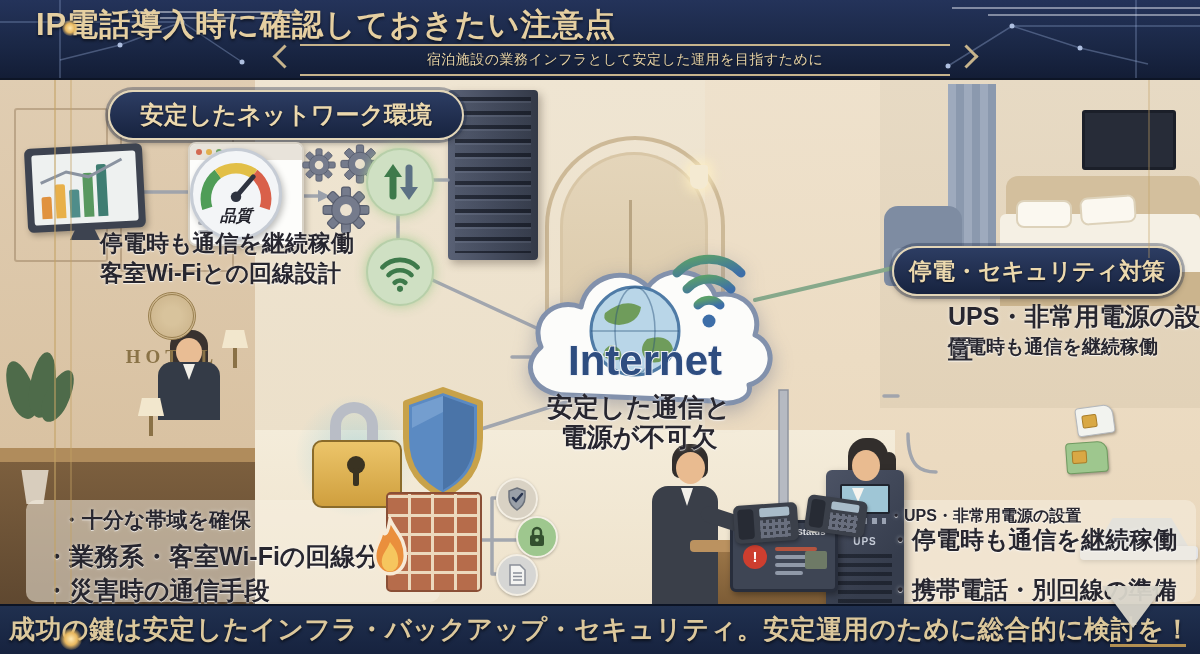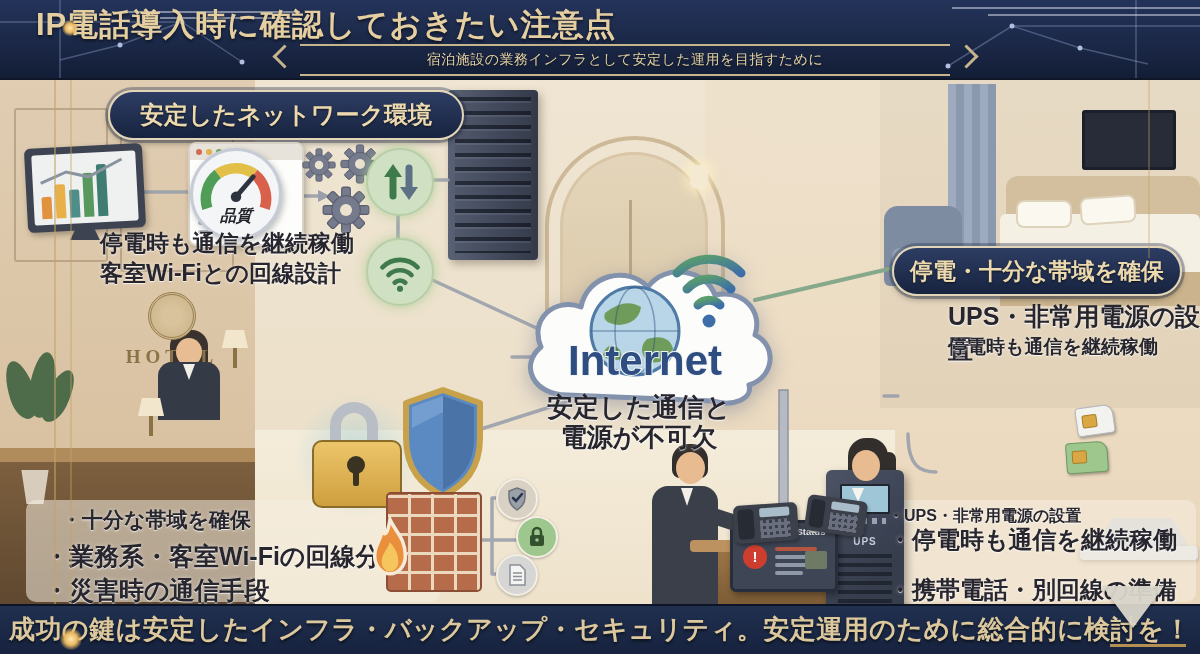--- a/index.html
+++ b/index.html
@@ -473,21 +473,21 @@
     <div class="dp-keys" style="left:26px;top:16px;width:30px;height:18px;"></div>
     <div class="dp-handset" style="left:4px;top:4px;width:16px;height:30px;"></div>
   </div>
   <div class="deskphone" style="left:806px;top:498px;width:60px;height:36px;transform:rotate(8deg);">
     <div class="dp-screen" style="left:24px;top:4px;width:28px;height:8px;"></div>
     <div class="dp-keys" style="left:24px;top:15px;width:28px;height:17px;"></div>
     <div class="dp-handset" style="left:4px;top:4px;width:14px;height:28px;"></div>
   </div>
 
   <div class="abs pill" style="left:892px;top:246px;width:286px;height:46px;font-size:23px;">
-    <span>停電・十分な帯域を確保</span>
+    <span>停電・セキュリティ対策</span>
   </div>
 
   <div class="note" style="left:948px;top:300px;font-size:25px;">UPS・非常用電源の設置</div>
   <div class="note" style="left:948px;top:334px;font-size:19px;">停電時も通信を継続稼働</div>
 
   <div class="abs icon ups" style="left:826px;top:306px;">
     <div class="ups-screen"></div>
     <div class="abs" style="left:16px;top:48px;width:44px;height:6px;
          background:repeating-linear-gradient(90deg,#9aa2b2 0 5px,transparent 5px 10px);"></div>
     <div class="ups-label">UPS</div>

